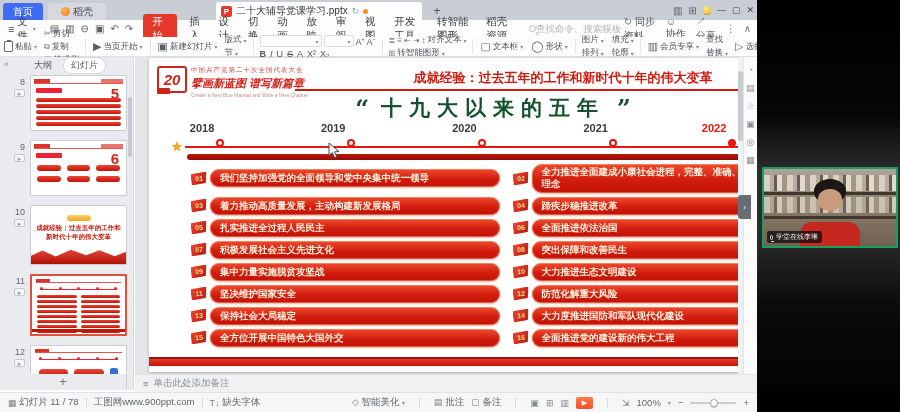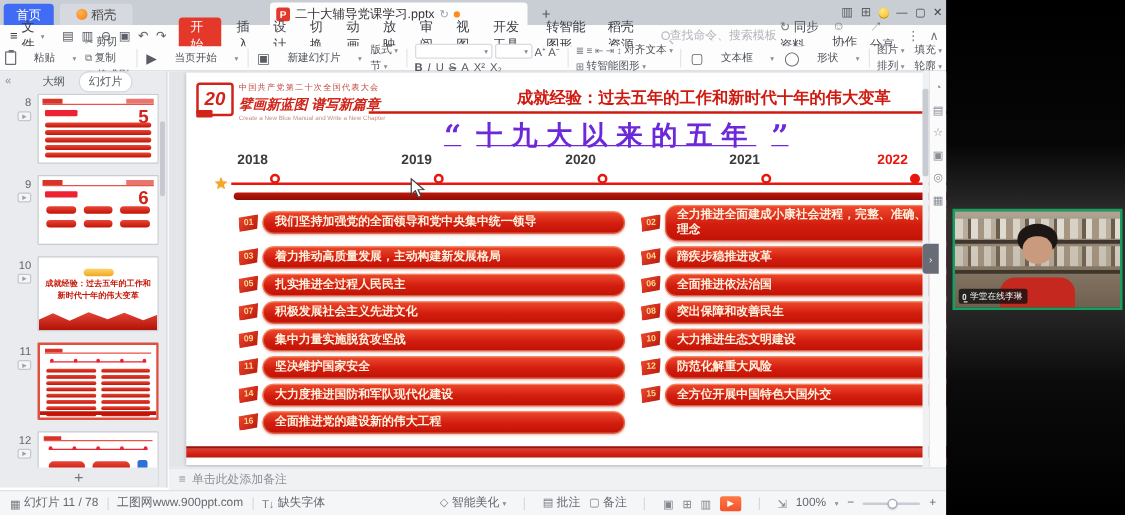--- a/index.html
+++ b/index.html
@@ -34,21 +34,21 @@
   .mag::after{content:"";position:absolute;left:6px;top:6px;width:4px;height:1px;background:#b6bac0;transform:rotate(45deg);transform-origin:0 0;}
   .menu-search input{border:none;outline:none;font-size:9.5px;width:88px;color:#555;background:transparent;}
   .menu-search input::placeholder{color:#b3b6bb;}
   .mb-right{margin-left:auto;display:flex;align-items:center;gap:8px;padding-right:6px;font-size:10px;color:#4a4e54;}
   .mb-right .ic{font-size:10px;color:#777;}
   .ic-sync{color:#e4392a;}
 
   
   .ribbon{position:absolute;left:0;top:37px;width:757px;height:20px;background:#fdfdfe;border-bottom:1px solid #dfe2e7;display:flex;align-items:center;font-size:8.5px;color:#50545a;}
   .rb-div{width:1px;height:15px;background:#e4e6ea;margin:0 3px;flex:none;}
-  .rb-big{display:flex;align-items:center;gap:14px;padding:0 4px;flex:none;}
+  .rb-big{display:flex;align-items:center;gap:2px;padding:0 4px;flex:none;}
   .rb-big .gi{font-size:11px;color:#5a5e64;}
   .clipboard{width:9px;height:11px;border:1px solid #6a6e74;border-radius:1px;position:relative;}
   .clipboard::before{content:"";position:absolute;left:2px;top:-2px;width:4px;height:2px;background:#6a6e74;}
   .rb-col{display:flex;flex-direction:column;justify-content:center;gap:1px;padding:0 3px;flex:none;}
   .rb-sm{display:flex;align-items:center;gap:2px;}
   .rb-sm .gi{font-size:8px;color:#70747a;}
   .dd{font-size:6px;color:#8a8e94;}
   .fbox{display:flex;align-items:center;justify-content:space-between;border:1px solid #d8dbe0;border-radius:2px;height:12px;padding:0 2px;background:#fff;}
   .fmt-row{display:flex;align-items:center;gap:4px;}
   .fmt-b{font-size:9px;color:#55595f;}
@@ -99,21 +99,21 @@
   .slide{position:absolute;left:149px;top:58px;width:688px;height:314px;background:#fff;box-shadow:0 1px 3px rgba(0,0,0,.22);}
   .logo{position:absolute;left:8px;top:8px;display:flex;gap:4px;}
   .logo-badge{width:30px;height:27px;border:2px solid #d0241a;border-radius:3px;color:#d0241a;font-size:15px;font-weight:bold;font-style:italic;display:flex;align-items:center;justify-content:center;position:relative;}
   .logo-badge::after{content:"";position:absolute;left:-2px;bottom:-3px;width:13px;height:6px;background:#d0241a;border-radius:1px;}
   .logo-lines{display:flex;flex-direction:column;justify-content:center;gap:1px;}
   .logo-l1{font-size:6.5px;color:#c2483f;letter-spacing:1px;}
   .logo-l2{font-size:11px;font-weight:bold;font-style:italic;color:#d0241a;}
   .logo-l3{font-size:5px;color:#c09189;}
   .header-title{position:absolute;left:150px;right:10px;top:11px;text-align:center;font-size:13px;font-weight:bold;color:#cf1a10;}
   .header-rule{position:absolute;left:146px;right:8px;top:31px;height:2px;background:#cf1a10;}
-  .quote-row{position:absolute;left:0;right:0;top:36px;text-align:center;color:#6d28d9;text-decoration:underline;}
+  .quote-row{position:absolute;left:0;right:0;top:36px;text-align:center;color:#14532d;}
   .q-mark{font-size:24px;font-weight:bold;font-family:"DejaVu Serif",serif;vertical-align:top;}
   .q-text{font-size:21px;font-weight:bold;font-family:"DejaVu Serif",serif;letter-spacing:7px;margin:0 12px;}
   .timeline{position:absolute;left:26px;right:22px;top:64px;height:34px;}
   .tl-line{position:absolute;left:10px;right:10px;top:24px;height:2px;background:#e8160c;}
   .tl-star{position:absolute;top:17px;font-size:13px;color:#f5a623;text-shadow:0 0 1px #d07c00;}
   .tl-star.left{left:-4px;} .tl-star.right{right:-4px;}
   .tl-node{position:absolute;top:0;width:60px;margin-left:-30px;text-align:left;}
   .tl-year{font-size:11px;font-weight:bold;color:#3c3c3c;}
   .tl-dot{width:8px;height:8px;border:2px solid #e8160c;border-radius:50%;background:#fff;margin:5px auto 0;}
   .tl-node.active .tl-year{color:#e8160c;}
@@ -581,20 +581,26 @@
           <div class="ach">
             <span class="flag">11</span>
             <span class="pill">
               <span>坚决维护国家安全</span>
             </span>
           </div>
           <div class="ach">
             <span class="flag">12</span>
             <span class="pill">
               <span>防范化解重大风险</span>
+            </span>
+          </div>
+          <div class="ach">
+            <span class="flag">13</span>
+            <span class="pill">
+              <span>保持社会大局稳定</span>
             </span>
           </div>
           <div class="ach">
             <span class="flag">14</span>
             <span class="pill">
               <span>大力度推进国防和军队现代化建设</span>
             </span>
           </div>
           <div class="ach">
             <span class="flag">15</span>

